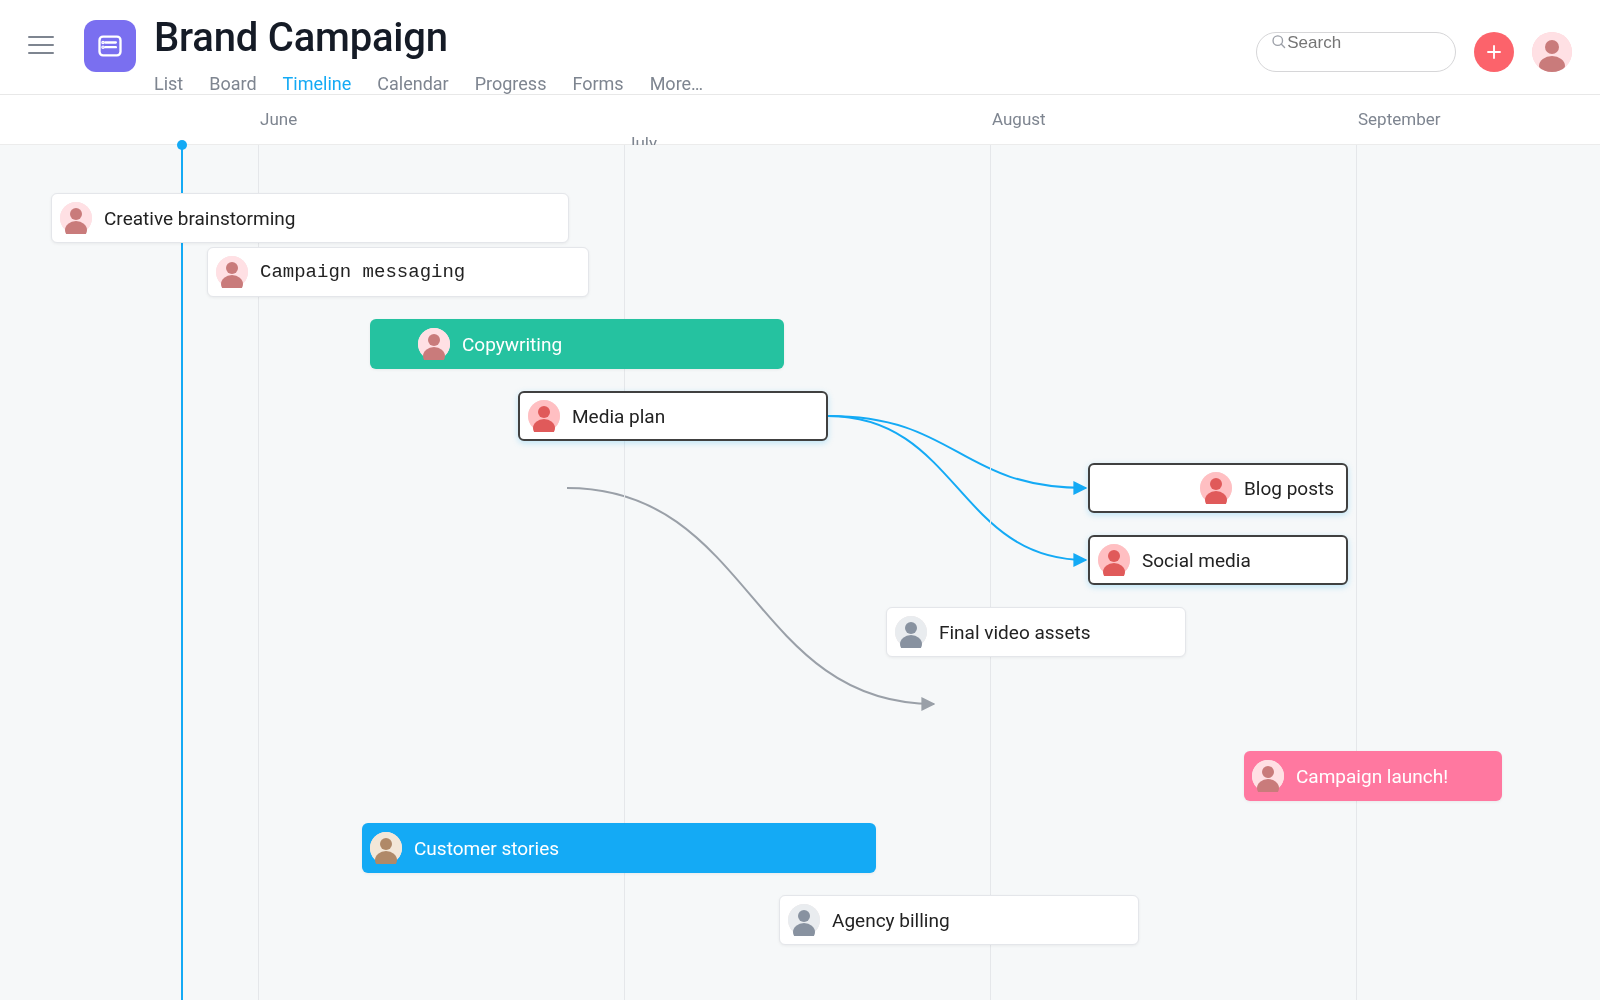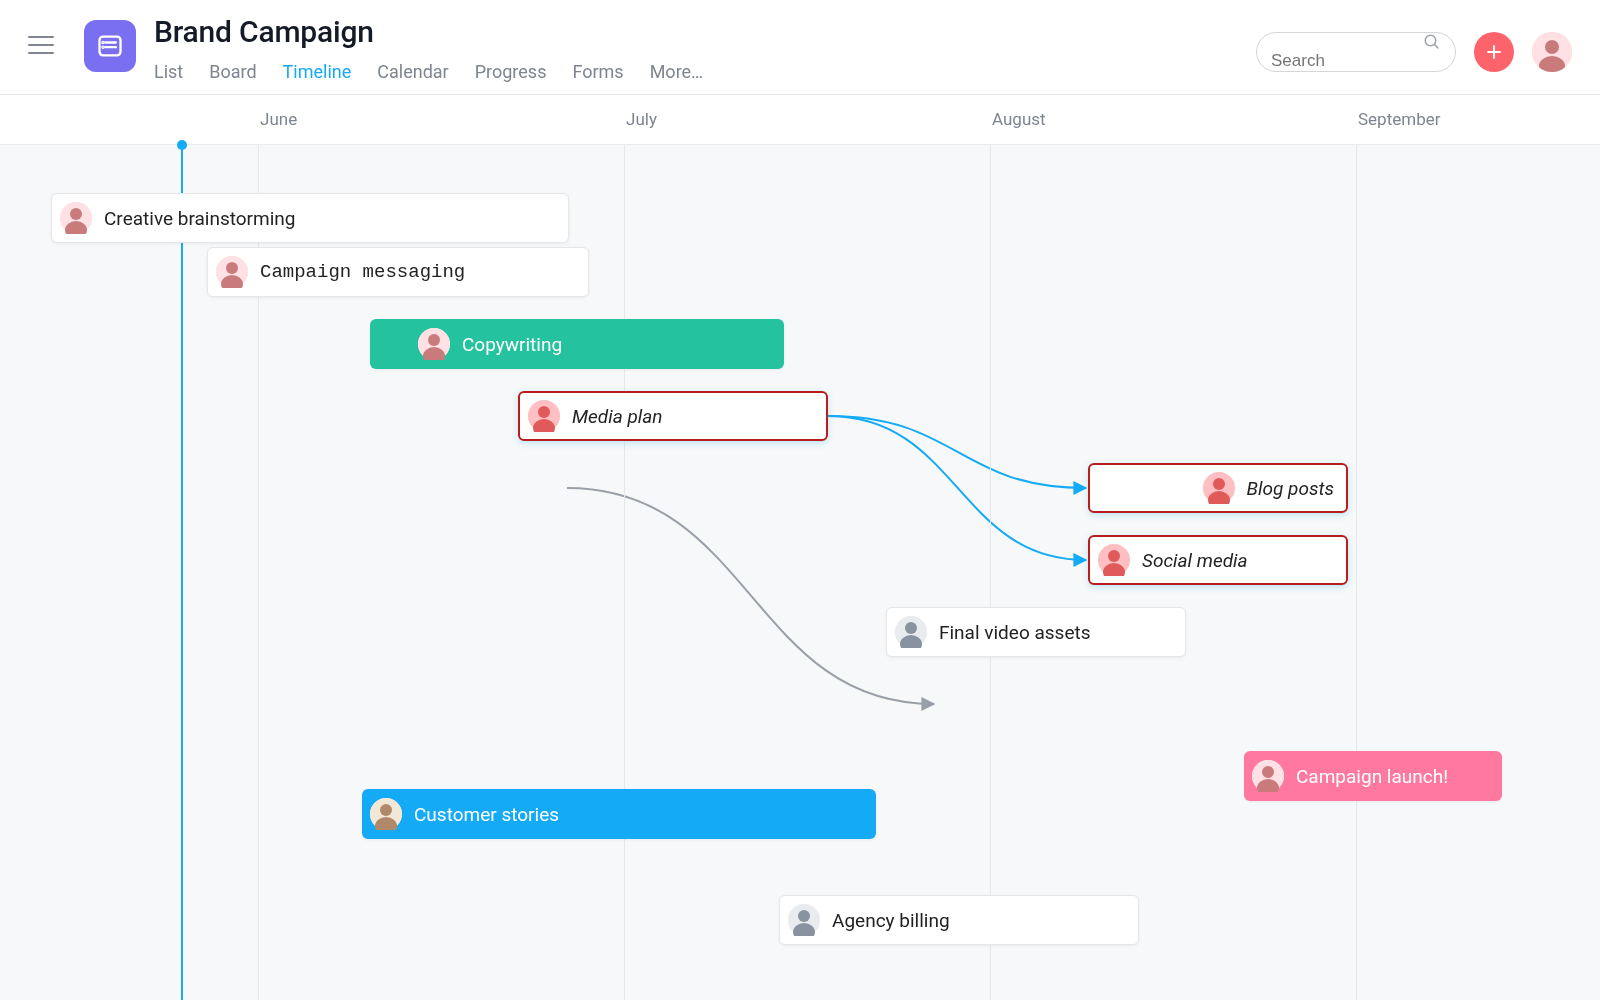--- a/index.html
+++ b/index.html
@@ -29,38 +29,38 @@
     display: block; height: 2px; border-radius: 2px; background: #7e8590; width: 26px;
   }
   .project-badge {
     width: 52px; height: 52px; border-radius: 12px;
     background: #7a6ff0;
     margin-top: 6px; margin-right: 18px;
     display: flex; align-items: center; justify-content: center;
     color: #fff;
   }
   .title-block { display: flex; flex-direction: column; }
-  .project-title { font-size: 30px; font-weight: 500; color: #151b26; letter-spacing: -.2px; }
+  .project-title { font-size: 40px; font-weight: 500; color: #151b26; letter-spacing: -.2px; }
   .tabs { display: flex; gap: 26px; margin-top: 12px; font-size: 18px; align-items: flex-end; }
   .tab {
     color: #7e8590; cursor: pointer;
     padding-bottom: 14px;
     border-bottom: 3px solid transparent;
   }
   .tab.active { color: #14aaf5; border-bottom-color: #14aaf5; }
 
   .topbar-right {
     margin-left: auto; margin-top: 18px;
     display: flex; align-items: center; gap: 18px;
   }
   .search {
-    display: flex; align-items: flex-end;
+    display: flex; align-items: flex-start;
     width: 200px; height: 40px;
     border: 1px solid #d6d6d8; border-radius: 20px;
-    padding: 0 14px; color: #9ca0a8; gap: 0; flex-direction: column;
+    padding: 0 14px; color: #9ca0a8; gap: 0;
   }
   .search input {
     border: none; outline: none; font-size: 17px; color: #444; width: 100%;
     background: transparent;
   }
   .plus-btn {
     width: 40px; height: 40px; border-radius: 50%;
     background: #fc636b; color: #fff;
     display: flex; align-items: center; justify-content: center;
     font-size: 26px; line-height: 0; cursor: pointer;
@@ -107,21 +107,21 @@
     display: flex; align-items: center;
     padding: 0 12px 0 8px;
     font-size: 19px;
     box-shadow: 0 1px 3px rgba(0,0,0,.06);
     cursor: pointer;
   }
   .bar.white { background: #fff; color: #222; border: 1px solid #e4e6ea; }
   .bar.green { background: #25c2a0; color: #fff; }
   .bar.blue  { background: #14aaf5; color: #fff; }
   .bar.pink  { background: #ff78a0; color: #fff; }
-  .bar.outlined { background: #fff; border: 2px solid #b91c1c; color: #222; box-shadow: 0 2px 6px rgba(20,170,245,.25); font-style: italic; }
+  .bar.outlined { background: #fff; border: 2px solid #404040; color: #222; box-shadow: 0 2px 6px rgba(20,170,245,.25); }
   .bar .avatar {
     width: 32px; height: 32px; border-radius: 50%;
     margin-right: 12px; flex: 0 0 32px;
     background: #f1e6e6;
   }
 
   
   svg.deps { position: absolute; inset: 0; width: 100%; height: 100%; pointer-events: none; }
 
   
@@ -178,21 +178,21 @@
           <circle cx="20" cy="15" r="7" fill="#c97b7b"></circle>
           <ellipse cx="20" cy="34" rx="13" ry="10" fill="#c97b7b"></ellipse>
         </svg>
     </div>
   </div>
 </div>
 
 <div class="month-header">
 
 <div class="month-label" style="left: 260px;">June</div>
-    <div class="month-label" style="left: 626px;">July</div>
+    <div class="month-label" style="left: 626px; margin-top: 24px;">July</div>
     <div class="month-label" style="left: 992px;">August</div>
     <div class="month-label" style="left: 1358px;">September</div>
   </div>
 
 <div class="canvas">
   <svg class="deps">
     <defs>
       <marker id="arr-blue" viewBox="0 0 10 10" refX="9" refY="5" markerWidth="7" markerHeight="7" orient="auto-start-reverse">
         <path d="M0 0 L10 5 L0 10 z" fill="#14aaf5"></path>
       </marker>
@@ -268,21 +268,21 @@
       <span>Final video assets</span>
     </div>
     <div class="bar pink" style="left: 1244px; width: 258px; top: 606px; text-align: center;">
       <div class="avatar"><svg viewBox="0 0 32 32">
           <circle cx="16" cy="16" r="16" fill="#ffe0e4"></circle>
           <circle cx="16" cy="12" r="6" fill="#c97b7b"></circle>
           <ellipse cx="16" cy="28" rx="11" ry="9" fill="#c97b7b"></ellipse>
         </svg></div>
       <span>Campaign launch!</span>
     </div>
-    <div class="bar blue" style="left: 362px; width: 514px; top: 644px;">
+    <div class="bar blue" style="left: 362px; width: 514px; top: 678px;">
       <div class="avatar"><svg viewBox="0 0 32 32">
           <circle cx="16" cy="16" r="16" fill="#f3e7d8"></circle>
           <circle cx="16" cy="12" r="6" fill="#b08968"></circle>
           <ellipse cx="16" cy="28" rx="11" ry="9" fill="#b08968"></ellipse>
         </svg></div>
       <span>Customer stories</span>
     </div>
     <div class="bar white" style="left: 779px; width: 360px; top: 750px;">
       <div class="avatar"><svg viewBox="0 0 32 32">
           <circle cx="16" cy="16" r="16" fill="#e9ecef"></circle>

